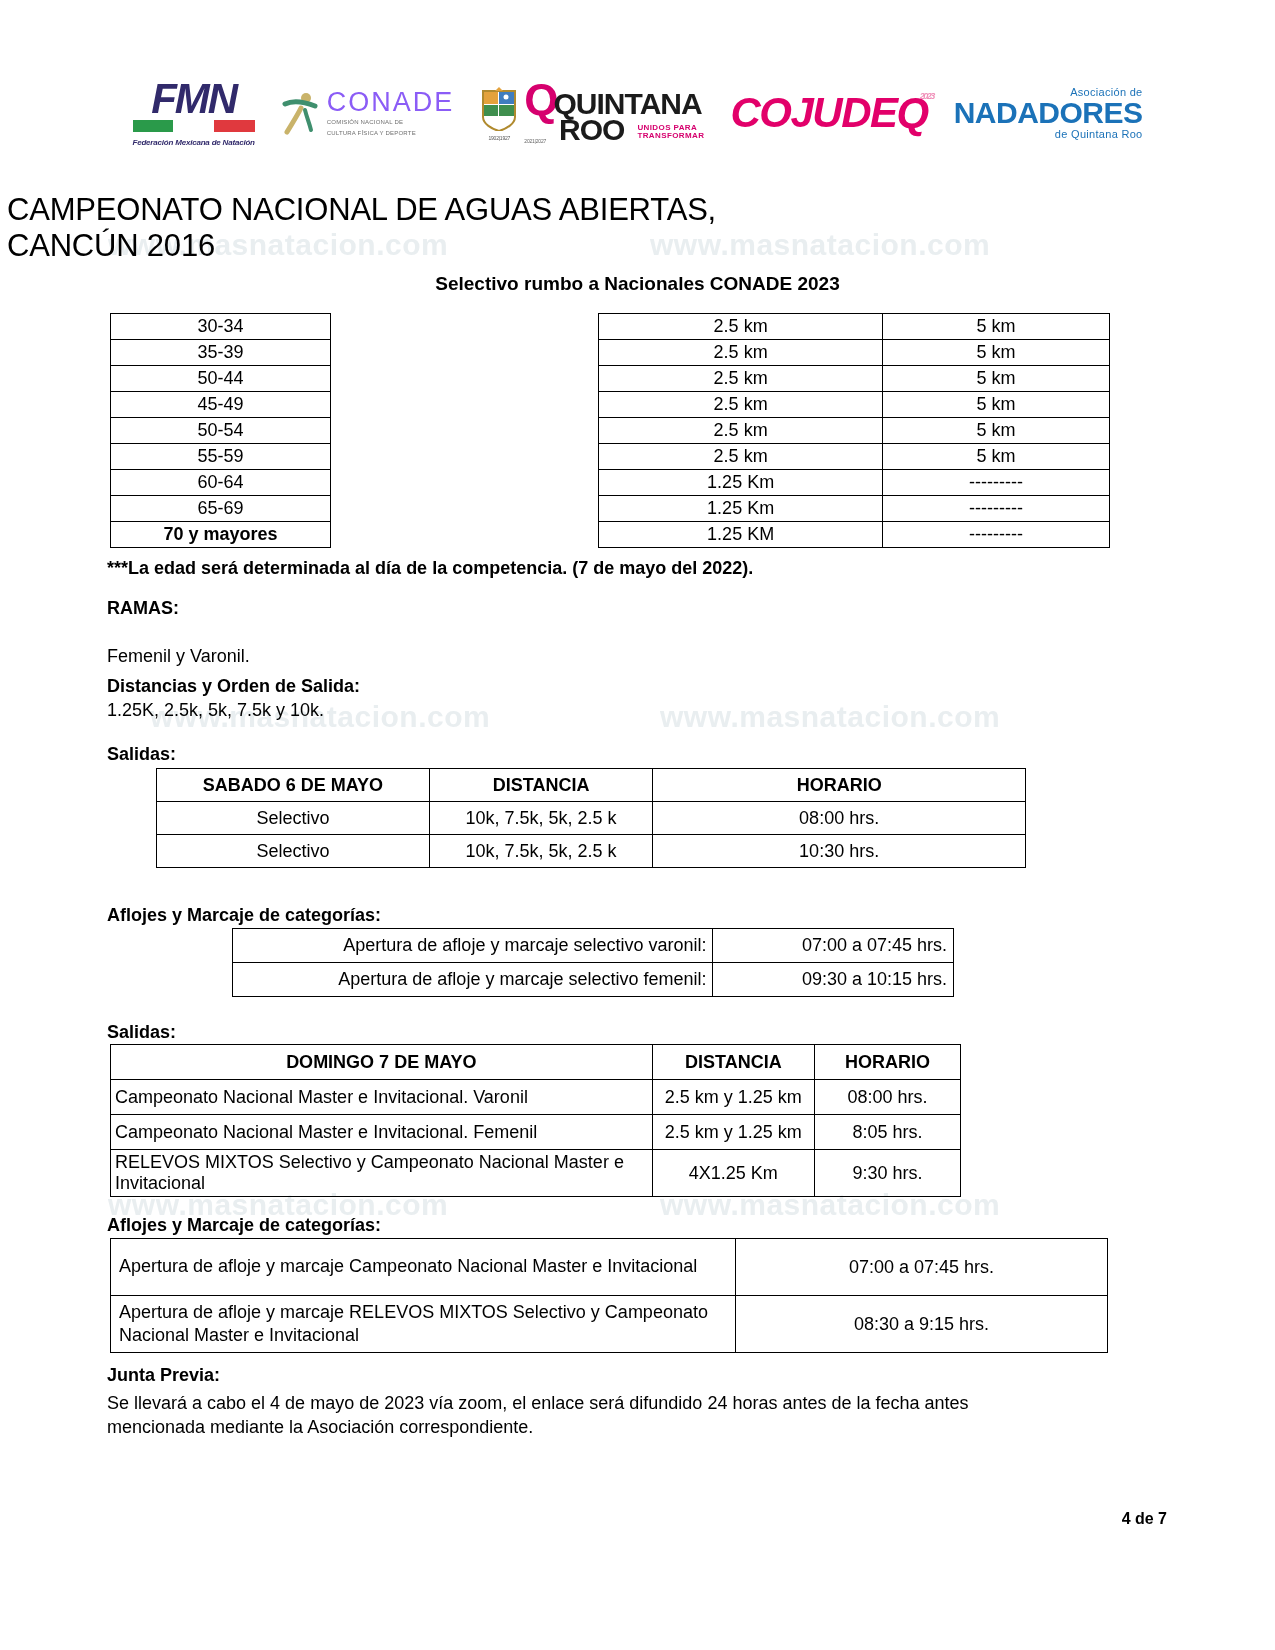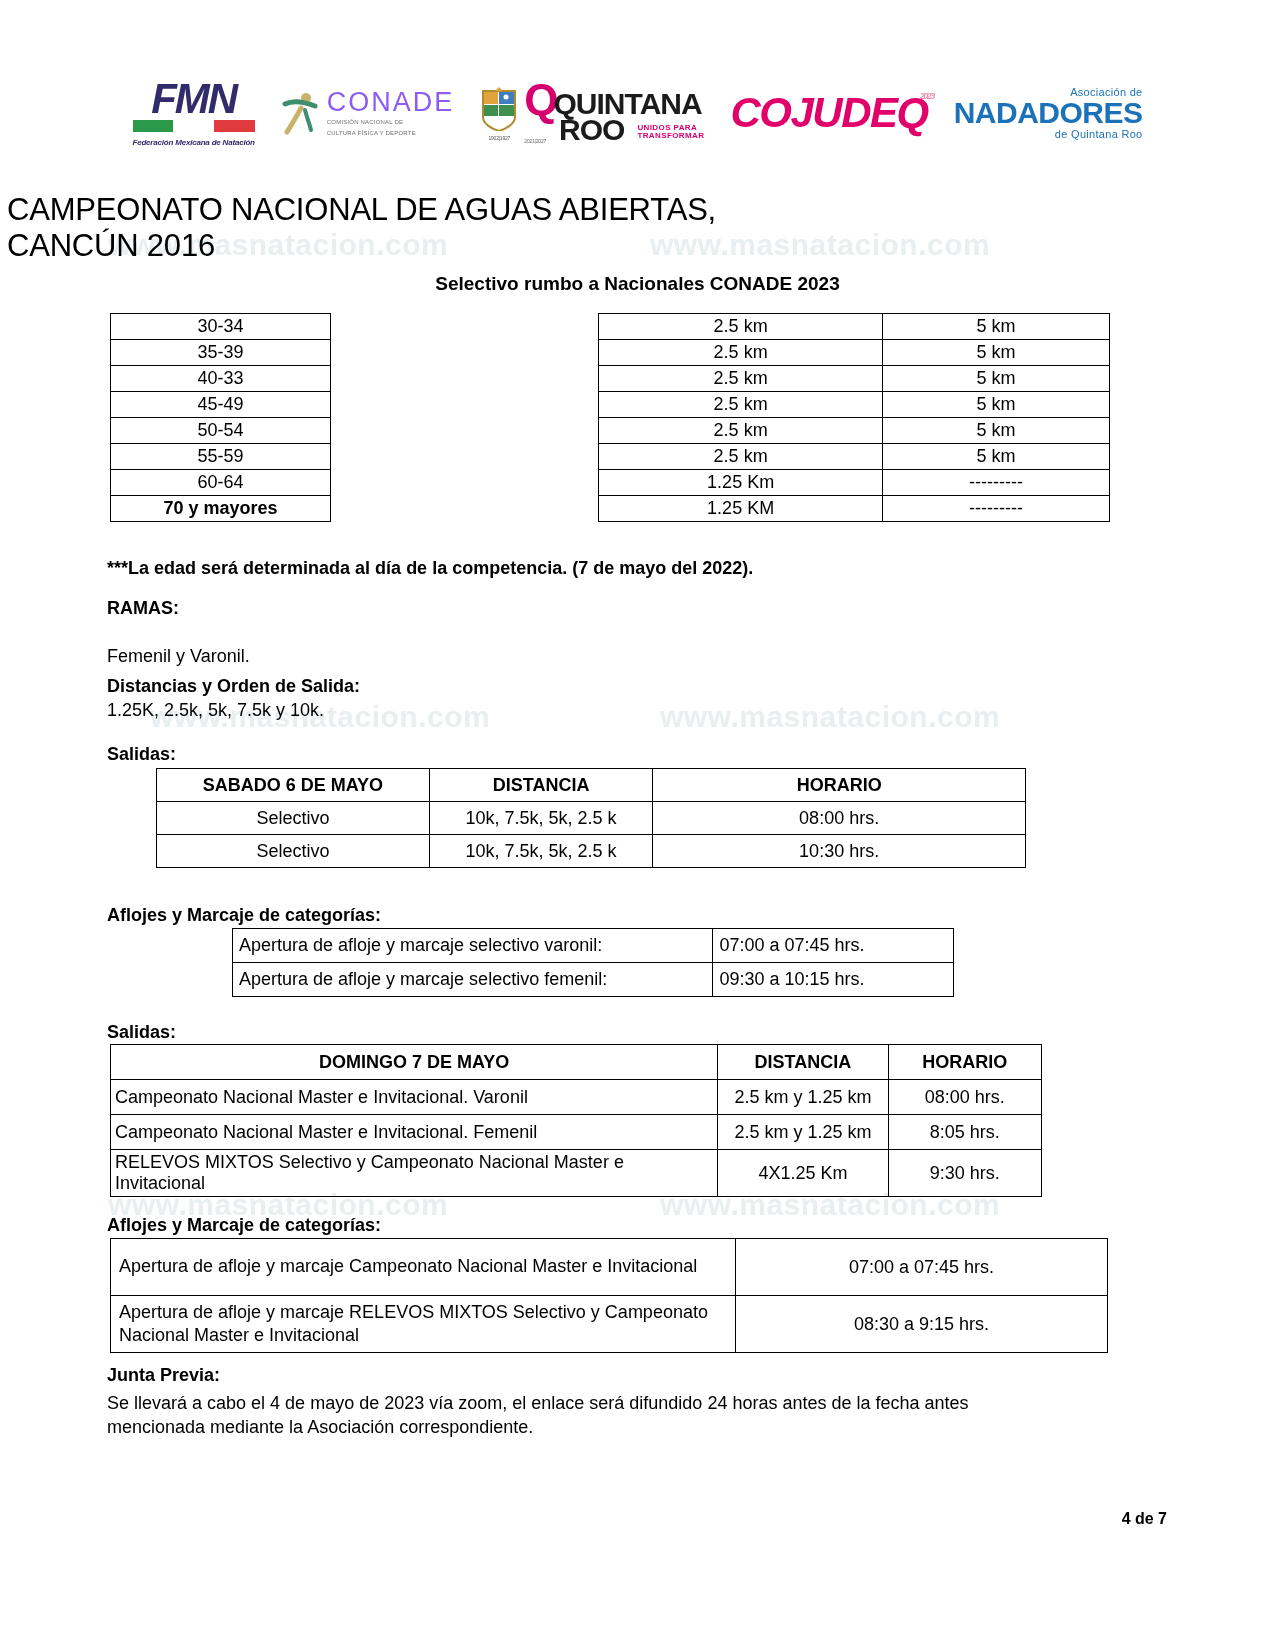--- a/index.html
+++ b/index.html
@@ -269,30 +269,30 @@
   .sal1-table .w3 { width: 378px; }
 
   
   .aflo1-table {
     position: absolute;
     left: 232px;
     top: 928px;
     width: 722px;
     font-size: 18px;
   }
-  .aflo1-table td { text-align: left; height: 29px; }
+  .aflo1-table td { text-align: right; height: 29px; }
   .aflo1-table .w1 { width: 486px; }
   .aflo1-table .w2 { width: 236px; }
 
   
   .sal2-table {
     position: absolute;
     left: 110px;
     top: 1044px;
-    width: 932px;
+    width: 851px;
     font-size: 18px;
   }
   .sal2-table th, .sal2-table td { height: 30px; }
   .sal2-table th { text-align: center; font-weight: bold; }
   .sal2-table td.desc { text-align: left; padding-left: 4px; }
   .sal2-table td.ctr { text-align: center; }
   .sal2-table .w1 { width: 680px; }
   .sal2-table .w2 { width: 168px; }
   .sal2-table .w3 { width: 150px; }
 
@@ -422,21 +422,21 @@
           <td class="c3">2.5 km</td>
           <td class="c4">5 km</td>
         </tr>
         <tr>
           <td class="c1">35-39</td>
           <td class="c2"></td>
           <td class="c3">2.5 km</td>
           <td class="c4">5 km</td>
         </tr>
         <tr>
-          <td class="c1">40-33</td>
+          <td class="c1">50-44</td>
           <td class="c2"></td>
           <td class="c3">2.5 km</td>
           <td class="c4">5 km</td>
         </tr>
         <tr>
           <td class="c1">45-49</td>
           <td class="c2"></td>
           <td class="c3">2.5 km</td>
           <td class="c4">5 km</td>
         </tr>
@@ -447,20 +447,26 @@
           <td class="c4">5 km</td>
         </tr>
         <tr>
           <td class="c1">55-59</td>
           <td class="c2"></td>
           <td class="c3">2.5 km</td>
           <td class="c4">5 km</td>
         </tr>
         <tr>
           <td class="c1">60-64</td>
+          <td class="c2"></td>
+          <td class="c3">1.25 Km</td>
+          <td class="c4">---------</td>
+        </tr>
+        <tr>
+          <td class="c1">65-69</td>
           <td class="c2"></td>
           <td class="c3">1.25 Km</td>
           <td class="c4">---------</td>
         </tr>
         <tr>
           <td class="c1 bold">70 y mayores</td>
           <td class="c2"></td>
           <td class="c3">1.25 KM</td>
           <td class="c4">---------</td>
         </tr>

